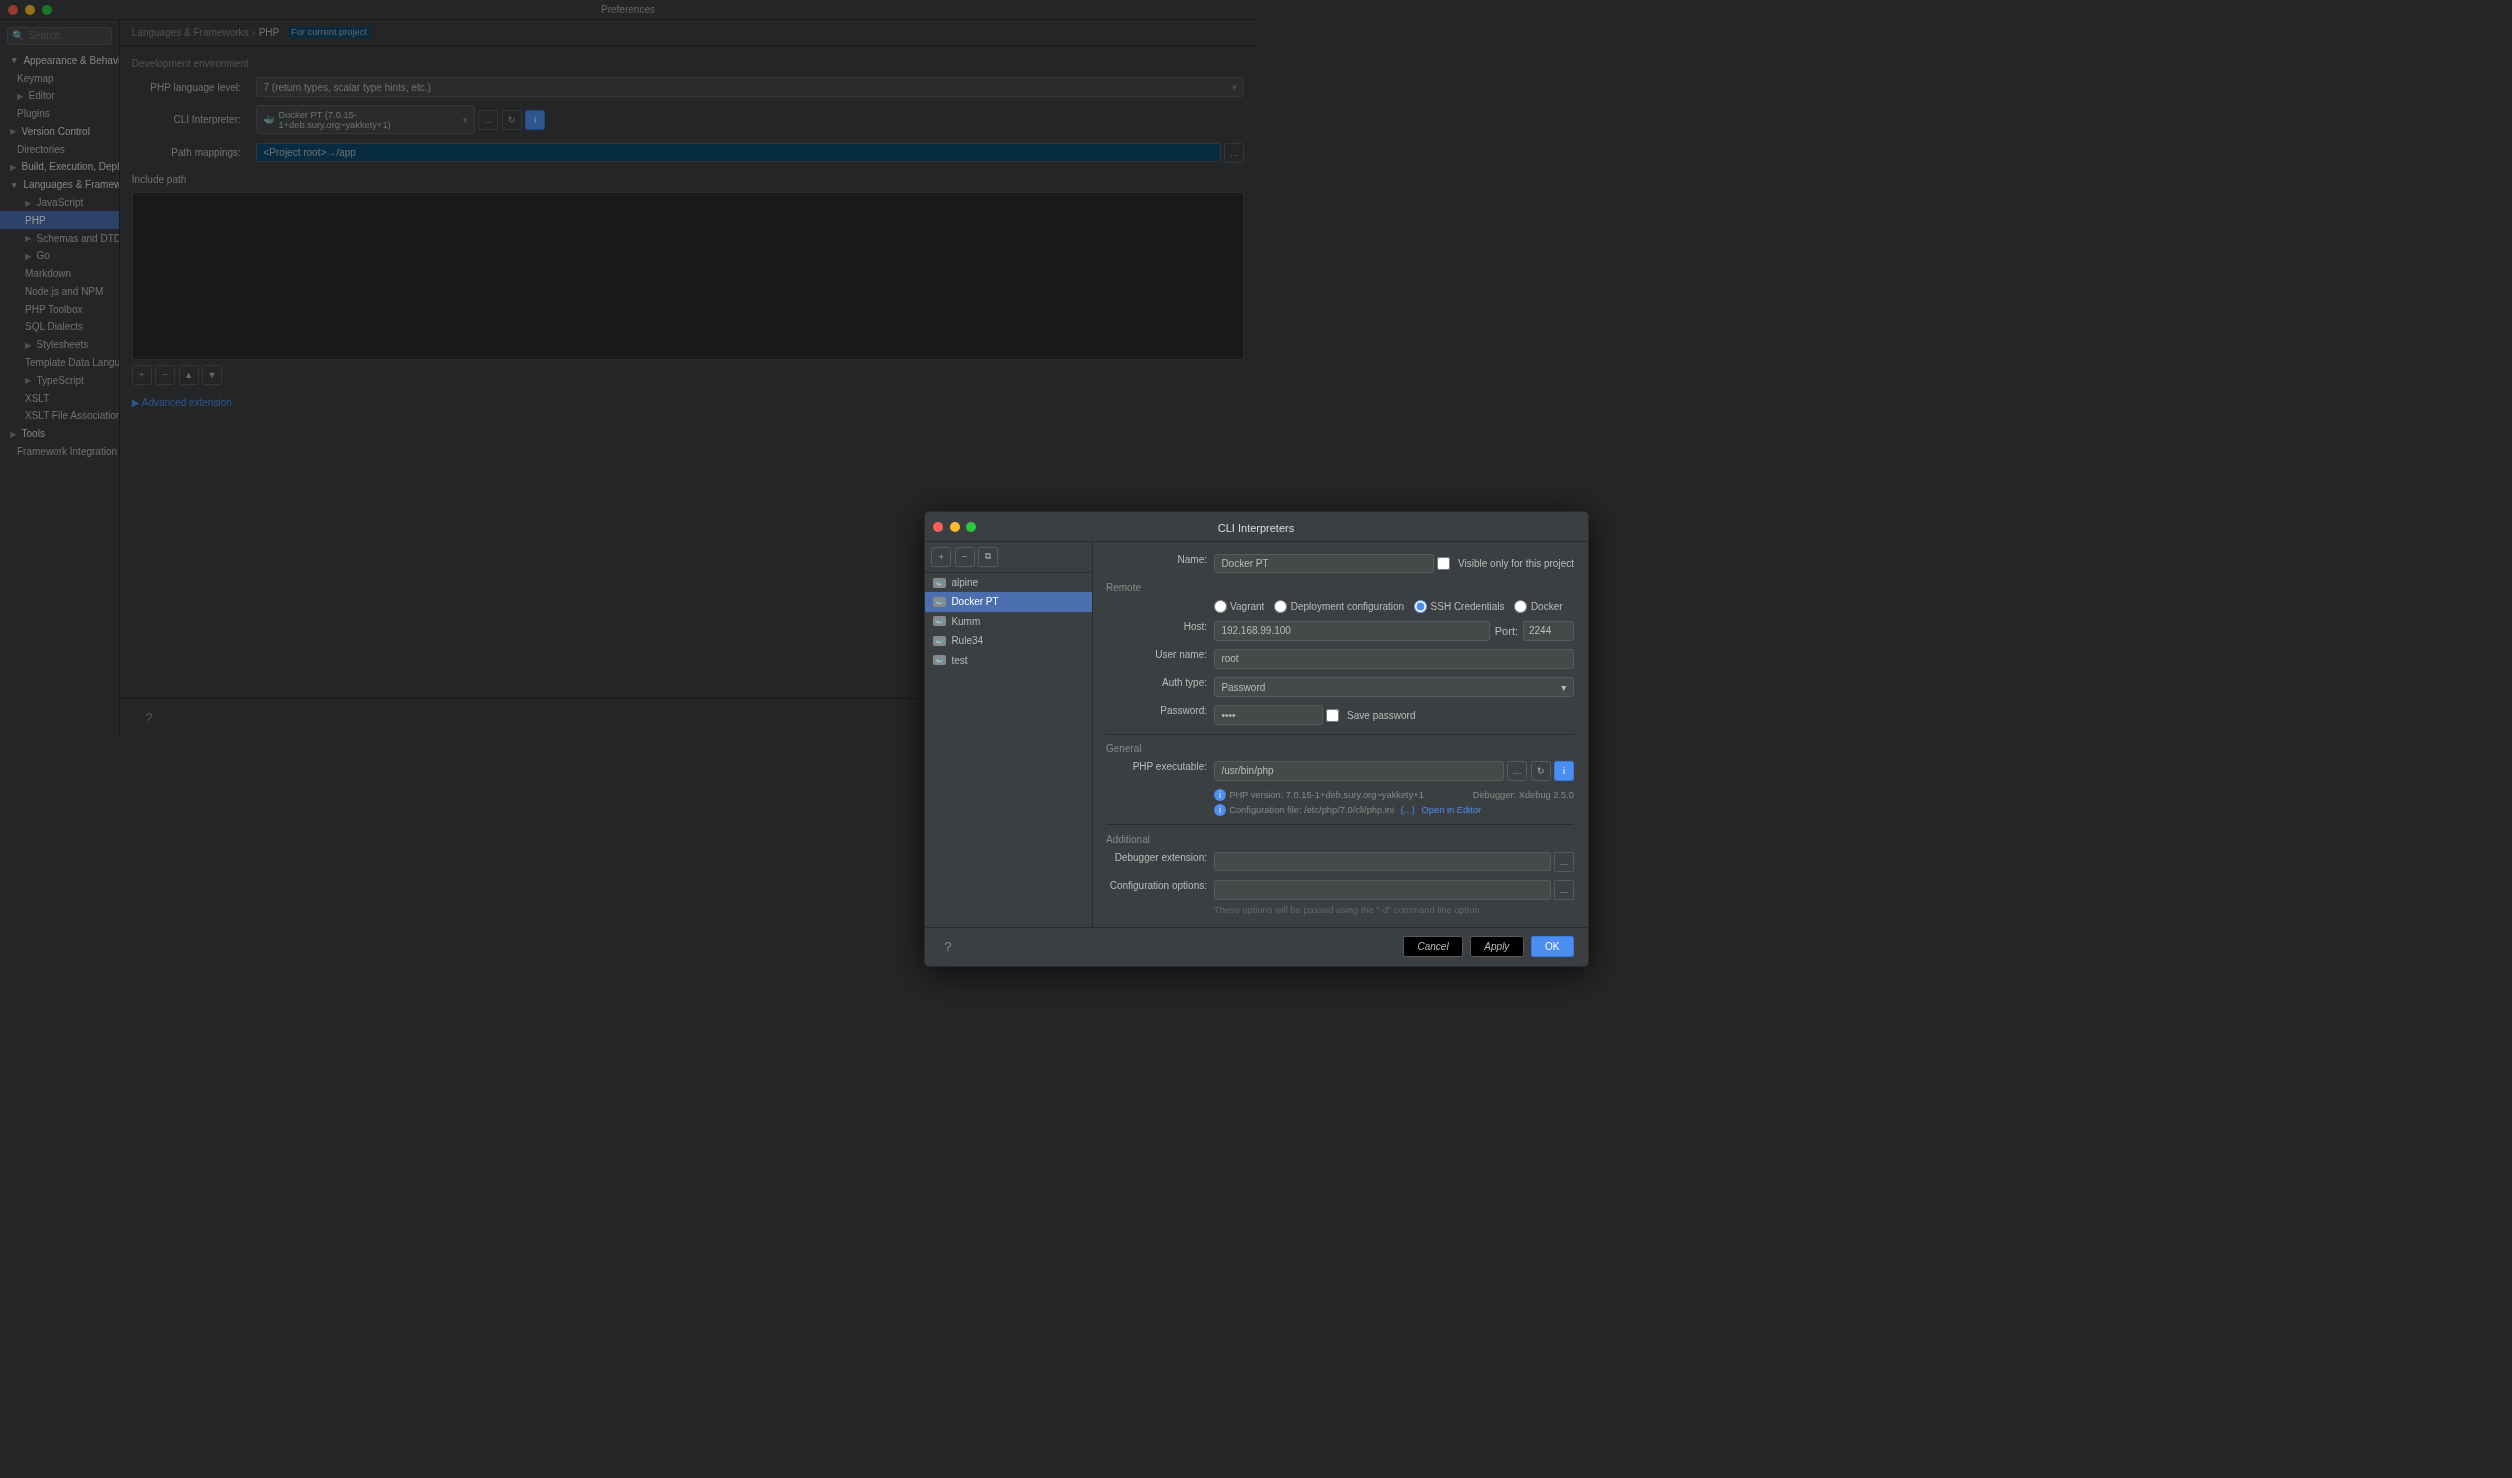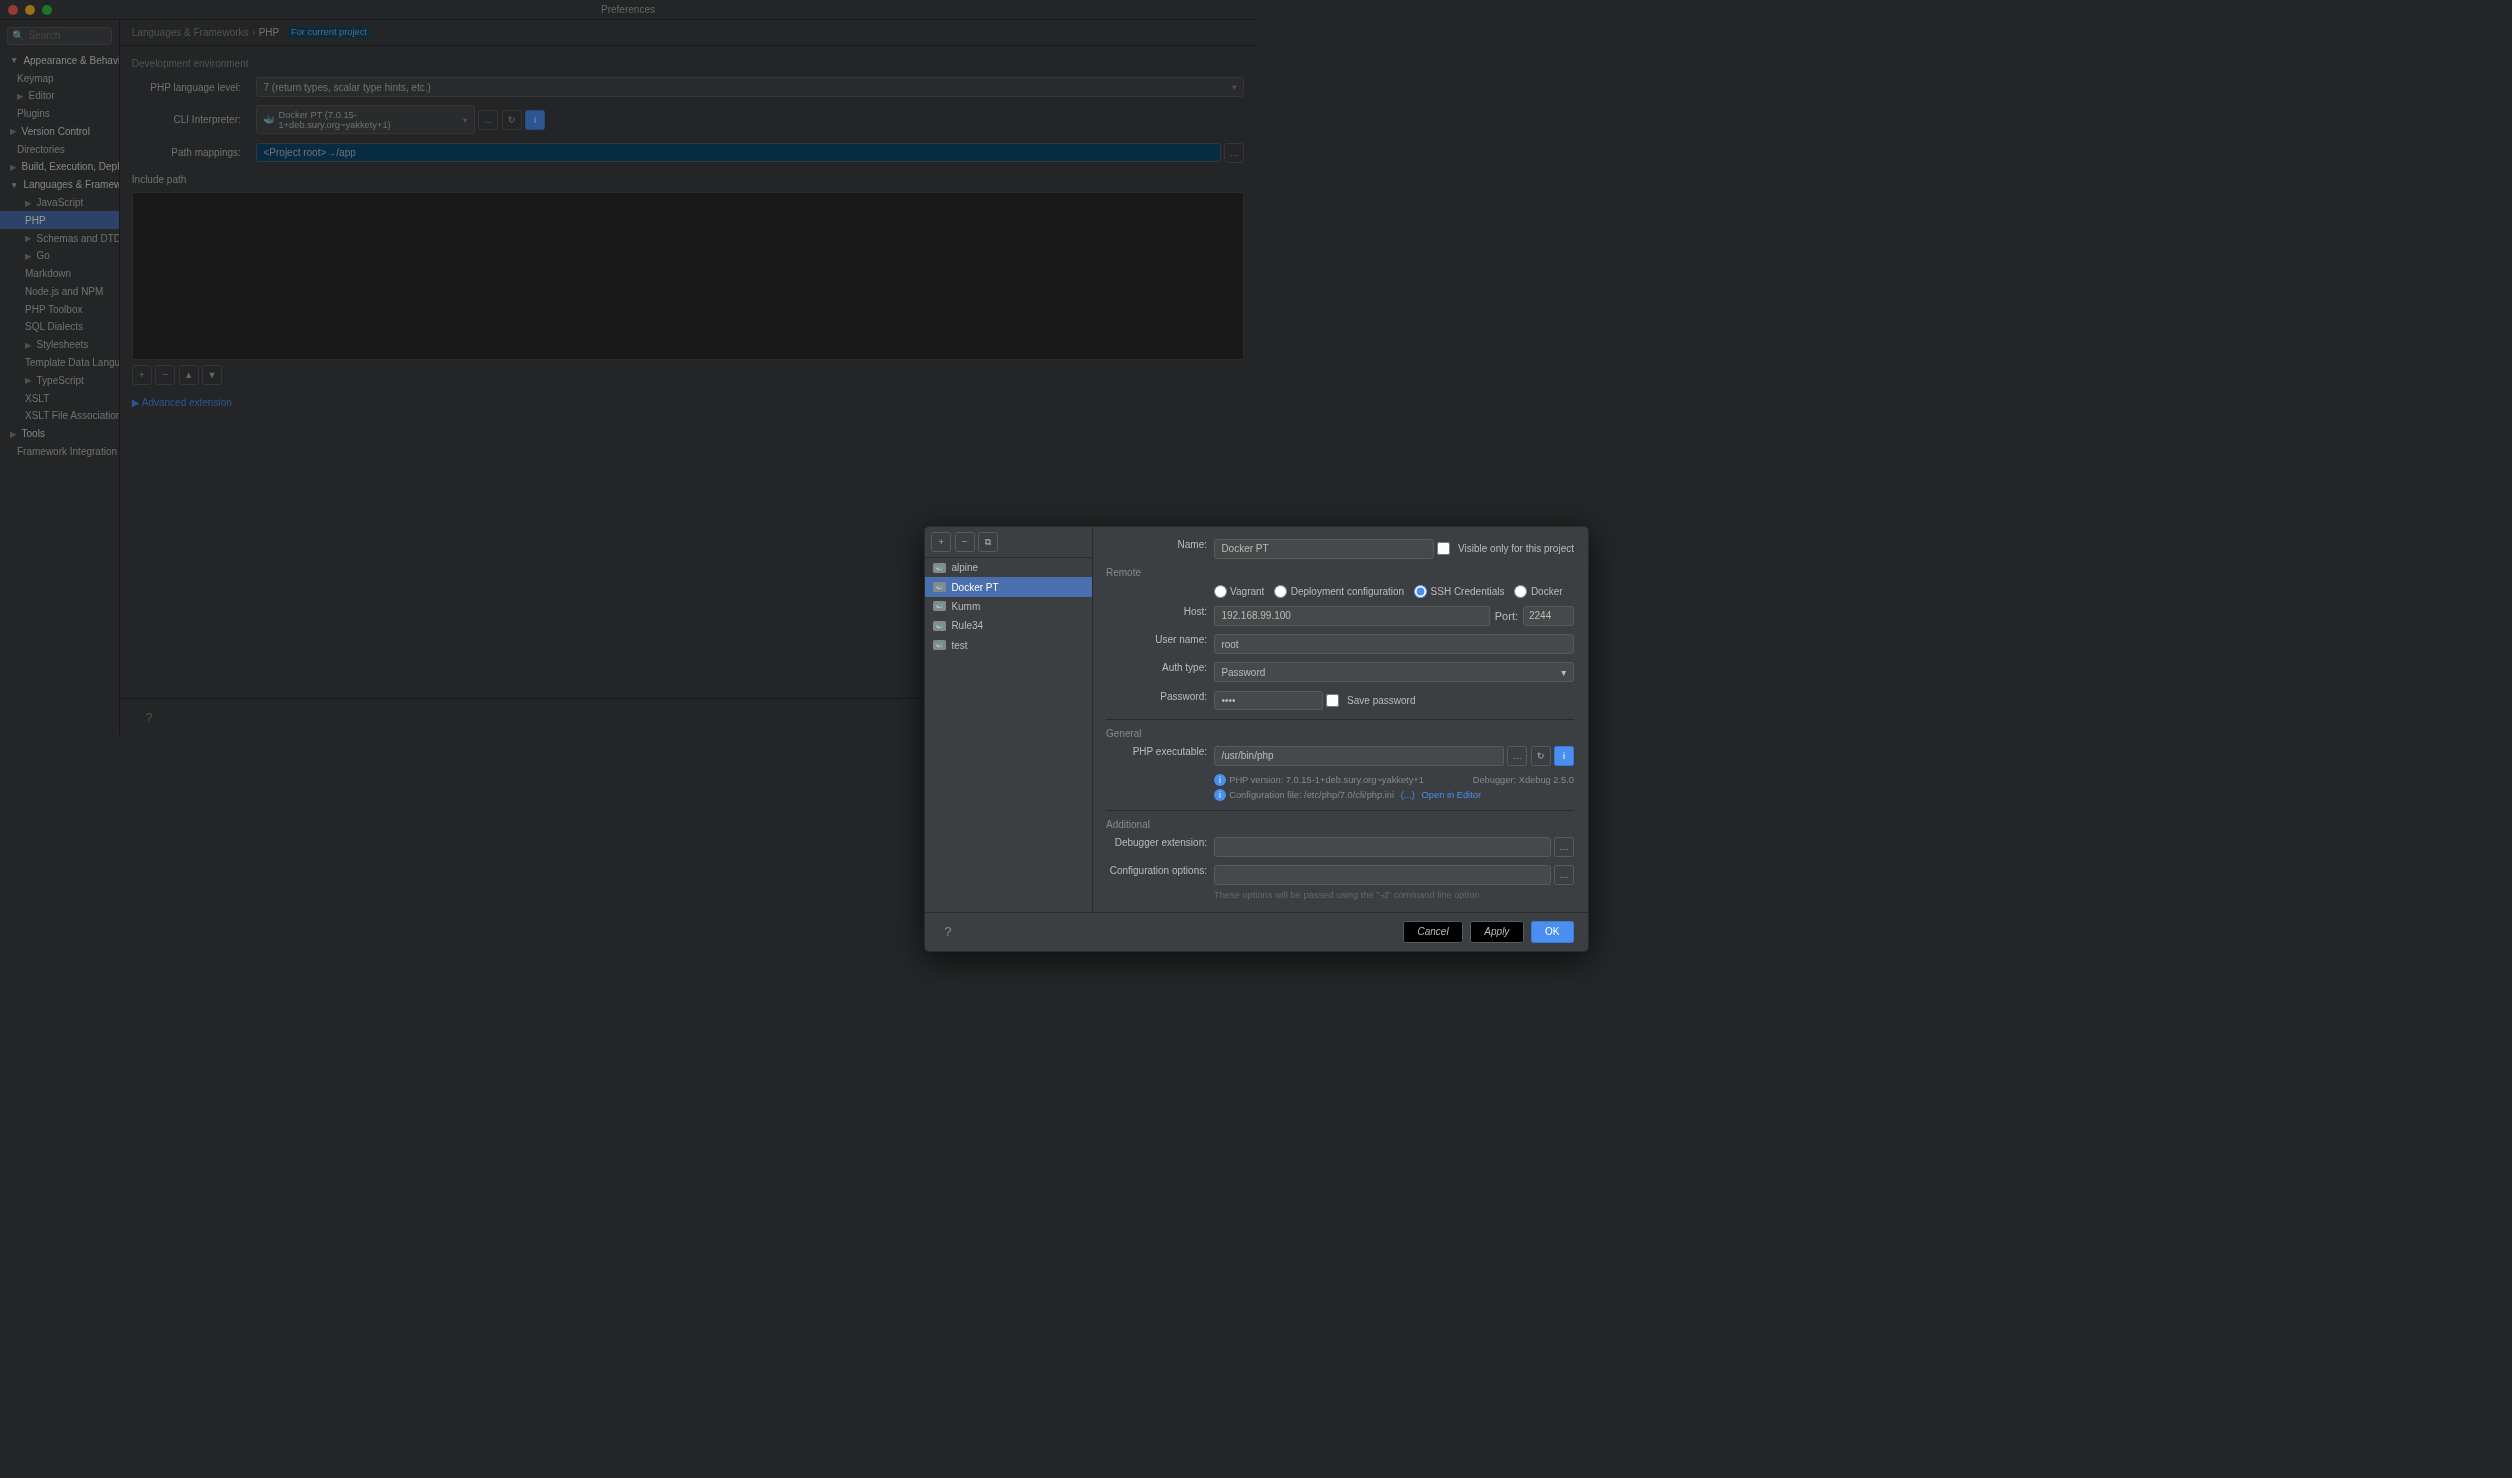--- a/index.html
+++ b/index.html
@@ -669,20 +669,28 @@
         <button class="btn btn-default">Apply</button>
         <button class="btn btn-primary">OK</button>
       </div>
     </div>
   </div>
 </div>
 
 <div class="overlay">
   <div class="modal">
 
+    <div class="modal-title-bar">
+      <div class="modal-controls">
+        <span class="window-btn btn-close"></span>
+        <span class="window-btn btn-min"></span>
+        <span class="window-btn btn-max"></span>
+      </div>
+      <span>CLI Interpreters</span>
+    </div>
 
     <div class="modal-body">
 
       <div class="modal-left">
         <div class="modal-left-toolbar">
           <button class="icon-btn">+</button>
           <button class="icon-btn">−</button>
           <button class="icon-btn">⧉</button>
         </div>
         <div class="modal-left-list">

